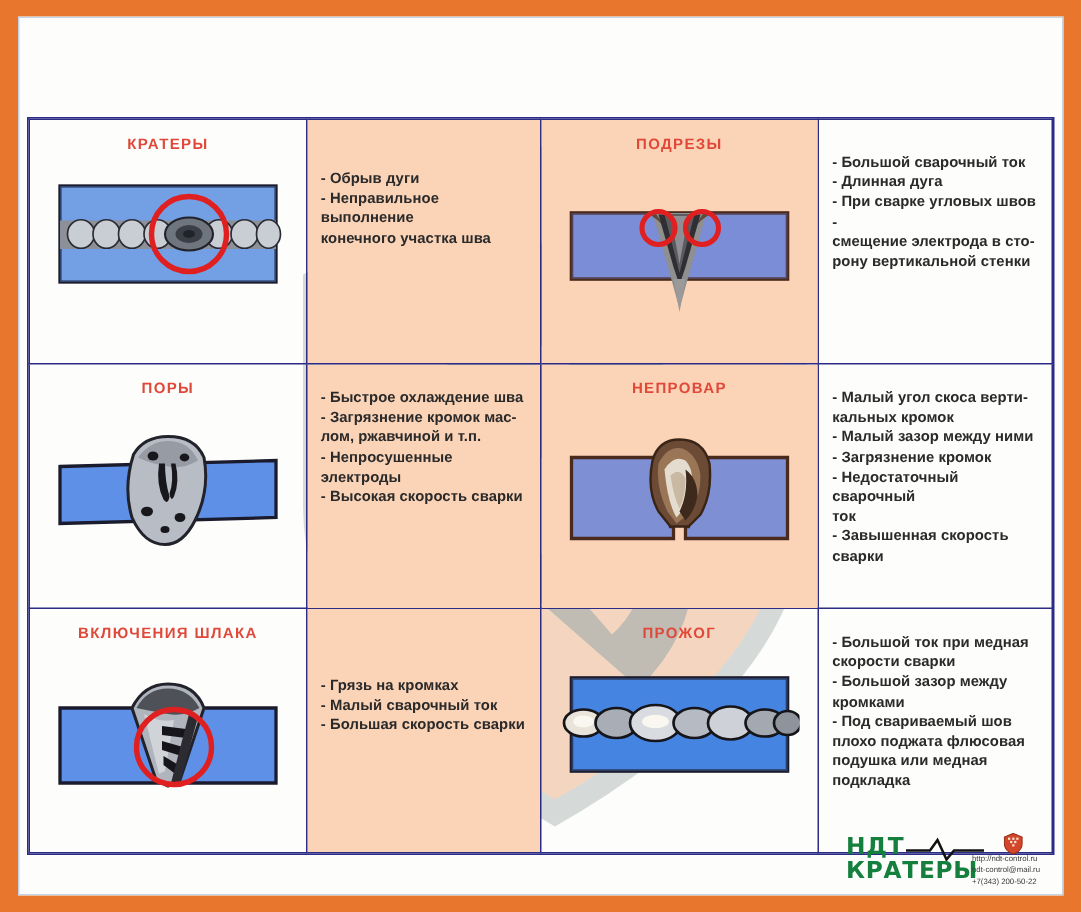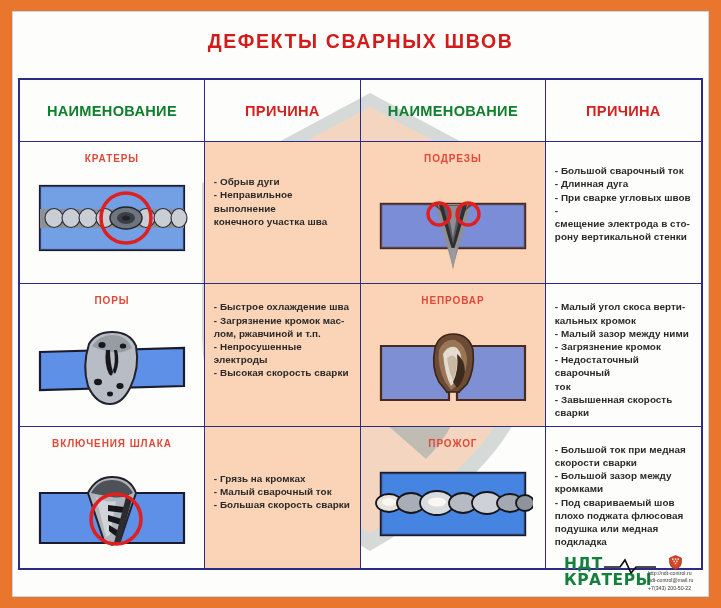--- a/index.html
+++ b/index.html
@@ -144,21 +144,20 @@
   }
 </style>
 </head>
 <body>
 
 <div id="poster">
   <div id="page">
 
     <div id="page-inner-edge"></div>
 
-    <div id="title">ДЕФЕКТЫ  СВАРНЫХ  ШВОВ</div>
 
     <svg id="watermark" viewBox="0 0 352 470" xmlns="http://www.w3.org/2000/svg">
       <path d="M176 6 L344 96 L344 250 Q344 368 176 464 Q8 368 8 250 L8 96 Z" fill="#9AA8A8" opacity="0.42"></path>
       <path d="M176 20 L330 102 L330 248 Q330 358 176 446 Q22 358 22 248 L22 102 Z" fill="#FBD3B7" opacity="0.80"></path>
       <g fill="#9AA8A8" opacity="0.72" transform="translate(176,150)">
         <path d="M0 0 L-56 -40 Q-28 -76 0 -76 Q28 -76 56 -40 Z" transform="rotate(0)"></path>
         <path d="M0 0 L-56 -40 Q-28 -76 0 -76 Q28 -76 56 -40 Z" transform="rotate(120)"></path>
         <path d="M0 0 L-56 -40 Q-28 -76 0 -76 Q28 -76 56 -40 Z" transform="rotate(240)"></path>
         <circle cx="0" cy="0" r="11" fill="#FBD3B7"></circle>
       </g>
@@ -170,34 +169,20 @@
 
     <div id="table">
       <table class="tbl">
         <colgroup>
           <col class="c-name">
             <col class="c-cause">
             <col class="c-name">
             <col class="c-cause">
         </colgroup>
         <tbody>
-        <tr class="head">
-          <td>
-            <span class="hdr-name">НАИМЕНОВАНИЕ</span>
-          </td>
-          <td class="tint">
-            <span class="hdr-cause">ПРИЧИНА</span>
-          </td>
-          <td class="tint">
-            <span class="hdr-name">НАИМЕНОВАНИЕ</span>
-          </td>
-          <td>
-            <span class="hdr-cause">ПРИЧИНА</span>
-          </td>
-        </tr>
 
         <tr class="body-row">
           <td class="name-cell">
             <div class="defect-label">КРАТЕРЫ</div>
             <svg class="diagram" width="156" height="82" viewBox="0 0 156 82">
               <rect x="6" y="8" width="144" height="64" fill="#7FA8E8" stroke="#1B1B2E" stroke-width="2.2"></rect>
               <rect x="6" y="8" width="144" height="64" fill="#5E8FDF" opacity="0.35"></rect>
               <g>
                 <rect x="6" y="31" width="144" height="19" fill="#8D9098"></rect>
                 <g fill="#C9CDD4" stroke="#2A2A33" stroke-width="1.1">

